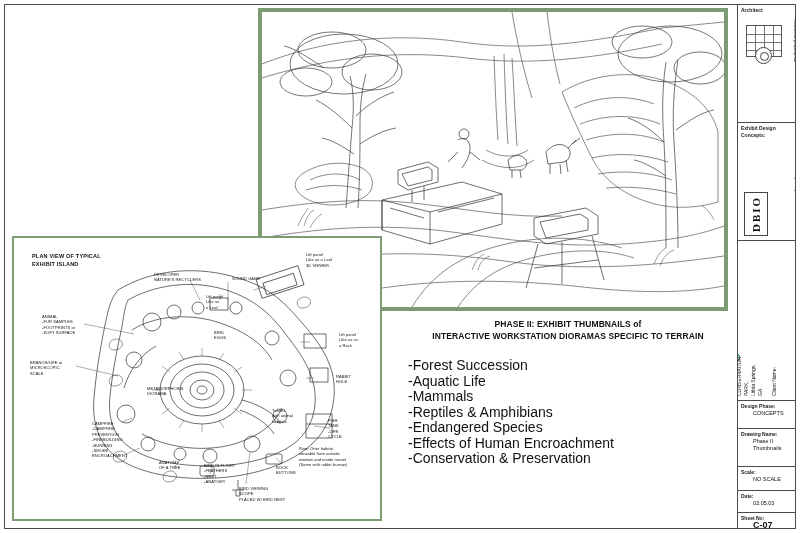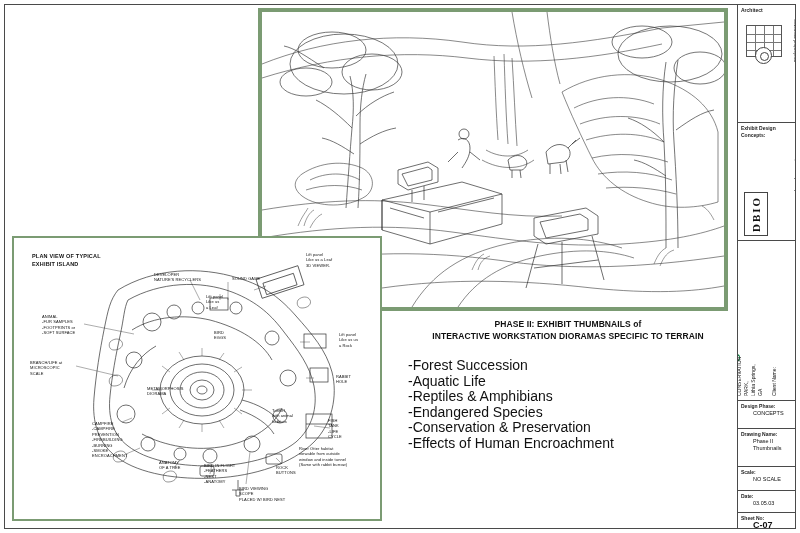--- a/index.html
+++ b/index.html
@@ -506,24 +506,25 @@
 (Same with rabbit burrow)</div>
       </div>
   </div>
 
   <div class="phase-block">
     <div class="phase-head" style="white-space: pre-line; text-align: center;">PHASE II:  EXHIBIT THUMBNAILS of
 INTERACTIVE WORKSTATION DIORAMAS SPECIFIC TO TERRAIN</div>
     <ul class="phase-list">
         <li>-Forest Succession</li>
         <li>-Aquatic Life</li>
+        <li>-Mammals</li>
         <li>-Reptiles &amp; Amphibians</li>
         <li>-Endangered Species</li>
+        <li>-Effects of Human Encroachment</li>
         <li>-Conservation &amp;  Preservation</li>
-        <li>-Effects of Human Encroachment</li>
       </ul>
   </div>
 
   <div class="titleblock">
 
     <div class="tb-cell tb-architect">
       <div class="tb-label">Architect</div>
       <div class="arch-logo">
         <div class="grid-box">
           <i style="left:0;top:8px;width:34px;height:0.6px;"></i>

